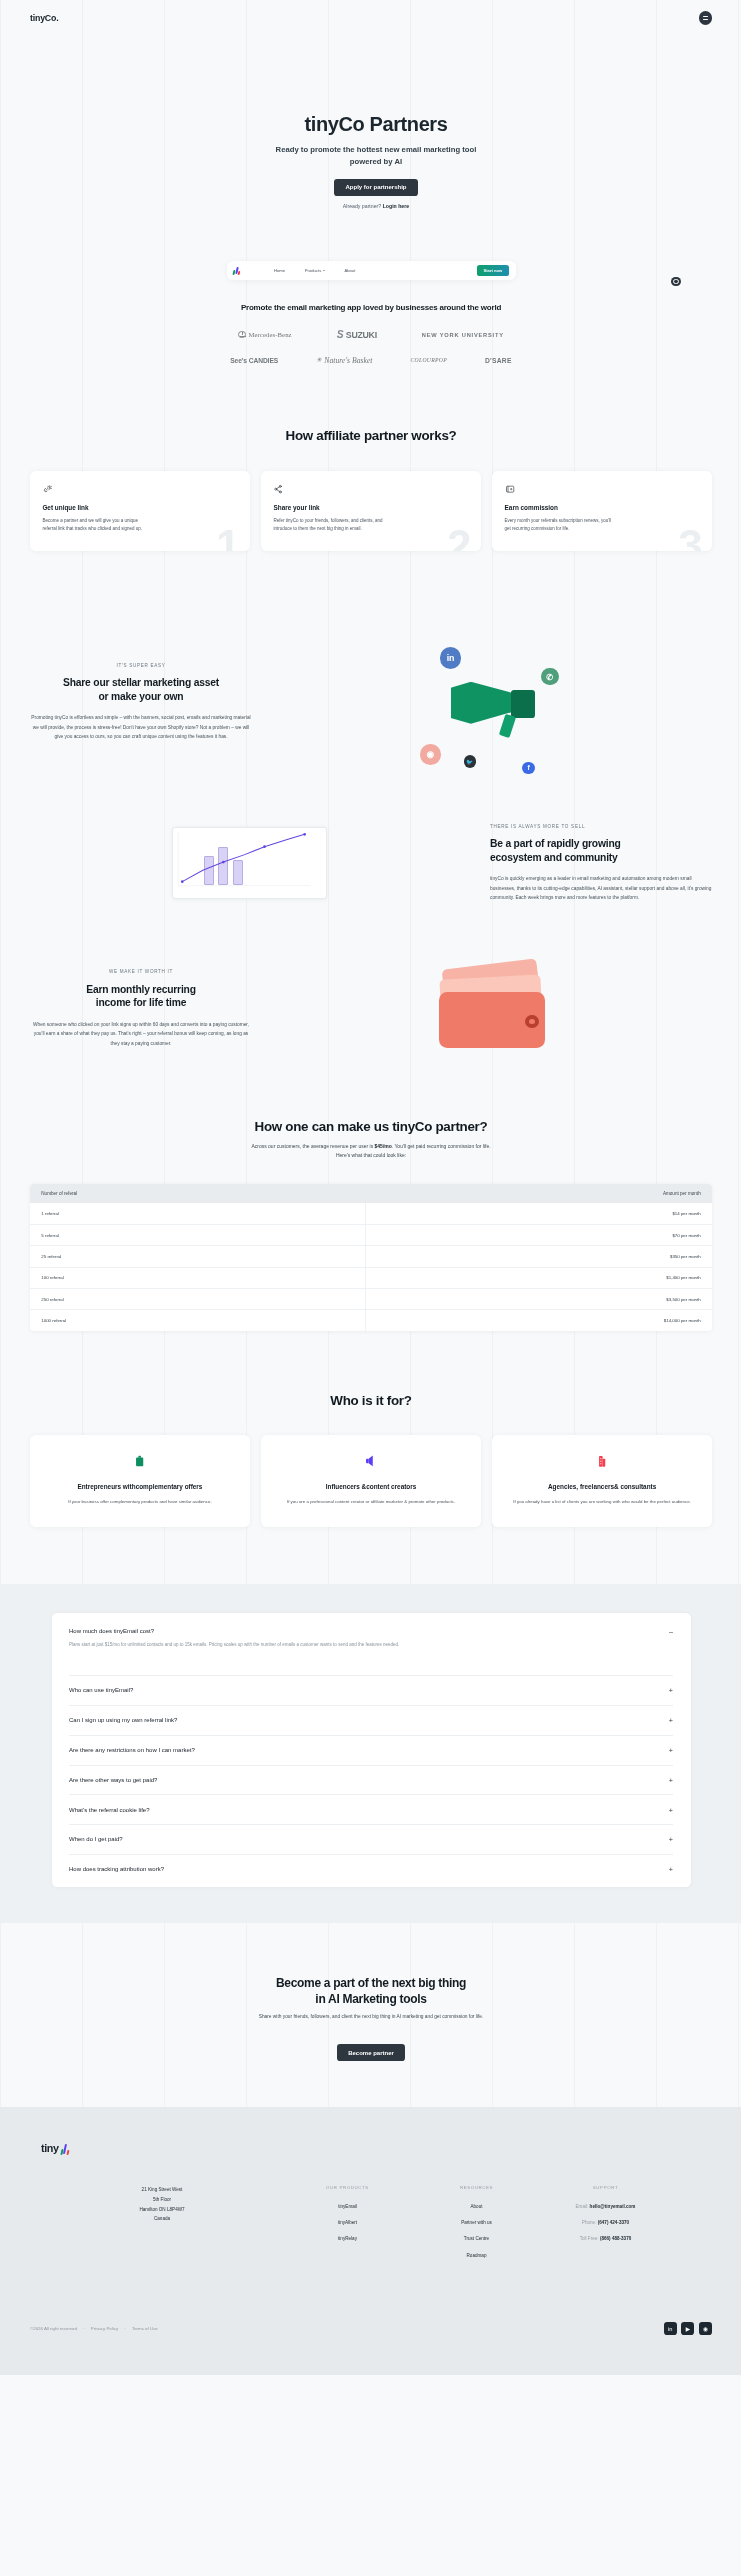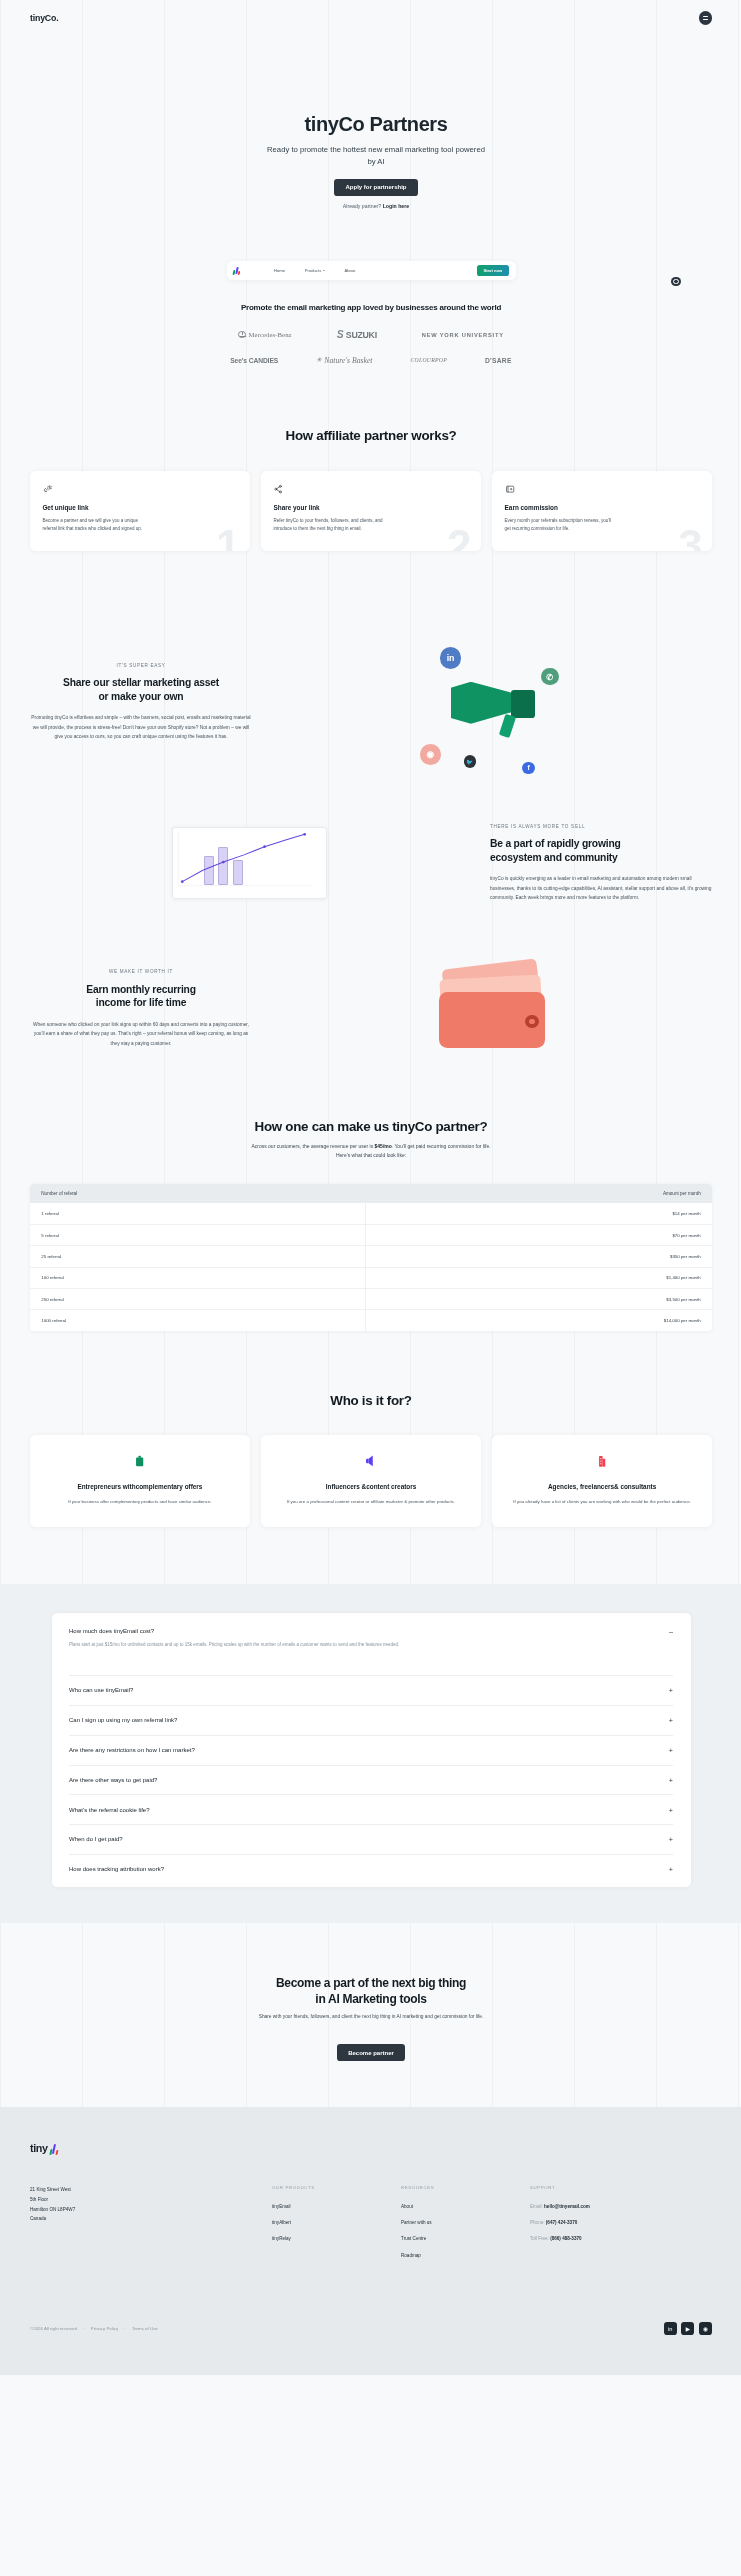--- a/index.html
+++ b/index.html
@@ -35,21 +35,21 @@
     background: #2d3640; display: flex; flex-direction: column;
     align-items: center; justify-content: center; gap: 1.5px; cursor: pointer;
   }
   .menu-btn span { display: block; width: 5.2px; height: 0.8px; background: #fff; border-radius: 0.5px; }
 
   
   .hero { text-align: center; padding: 77px 0 0; margin-left: 10px; }
   .hero h1 { font-size: 20px; font-weight: 700; letter-spacing: -0.4px; color: #1c262e; }
   .hero p.sub {
     margin: 8.2px auto 0; max-width: 222px; font-size: 7.7px;
-    line-height: 1.5; color: #36424c; font-weight: 400;
+    line-height: 1.5; color: #36424c; font-weight: 700;
   }
   .btn-dark {
     display: inline-block; margin-top: 11.3px;
     background: #2e363f; color: #fff; border: none;
     font-size: 6px; font-weight: 600; padding: 5.7px 11.3px;
     border-radius: 3.1px; cursor: pointer; font-family: inherit;
   }
   .hero .login { margin-top: 7.2px; font-size: 5.2px; color: #55616b; }
   .hero .login b { color: #1b242c; font-weight: 700; }
 
@@ -203,21 +203,21 @@
   .faq .q span.t { font-size: 6px; font-weight: 500; color: #16202a; }
   .faq .q span.s { font-size: 7.2px; color: #2d3640; line-height: 1; padding-left: 10.3px; }
   .faq .a { margin-top: 5.7px; font-size: 4.5px; line-height: 2.0; color: #8a949c; max-width: 577px; padding-bottom: 15.5px; }
 
   
   .cta { text-align: center; padding: 52px 0 46px; }
   .cta h2 { font-size: 12px; font-weight: 700; line-height: 1.35; letter-spacing: -0.3px; color: #141c23; }
   .cta p { margin-top: 7.2px; font-size: 4.8px; color: #414c55; }
 
   
-  footer { background: #e7eaec; padding: 36px 30px 0; height: 268px; position: relative; }
+  footer { background: #e7eaec; padding: 36px 41px 0; height: 268px; position: relative; text-align: center; }
   .flogo { display: flex; align-items: flex-end; gap: 1.5px; }
   .flogo .word { font-size: 10.8px; font-weight: 700; color: #17212a; letter-spacing: -0.4px; line-height: 1; }
   .flogo .bars { display: flex; align-items: flex-end; gap: 1px; margin-left: 1px; }
   .flogo .bars i { display:block; width: 2.1px; border-radius: 1px; transform: skewX(-12deg); }
   .flogo .bars i.g { height: 5.7px; background: #0f9d63; }
   .flogo .bars i.p { height: 9.8px; background: #5b3df5; }
   .flogo .bars i.r { height: 4.6px;  background: #ef4444; }
   .fcols { display: flex; margin-top: 31px; }
   .fcol-addr { width: 242px; }
   .fcol-addr div { font-size: 4.6px; line-height: 2.1; color: #23303a; font-weight: 500; }

